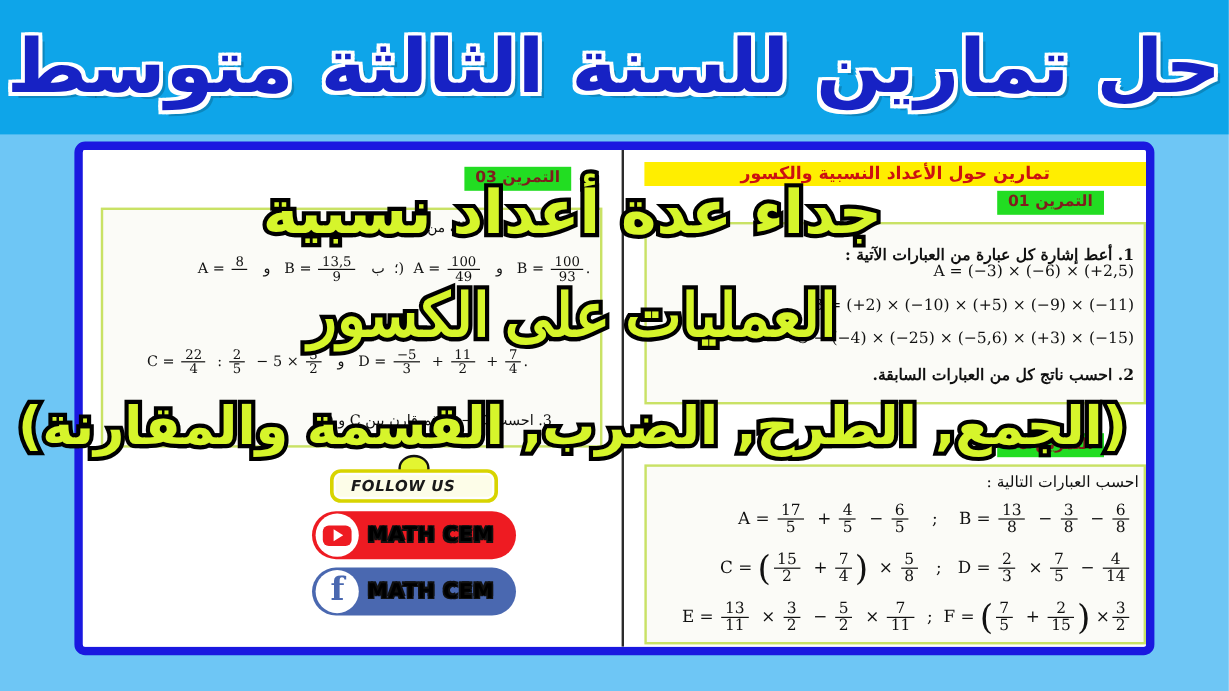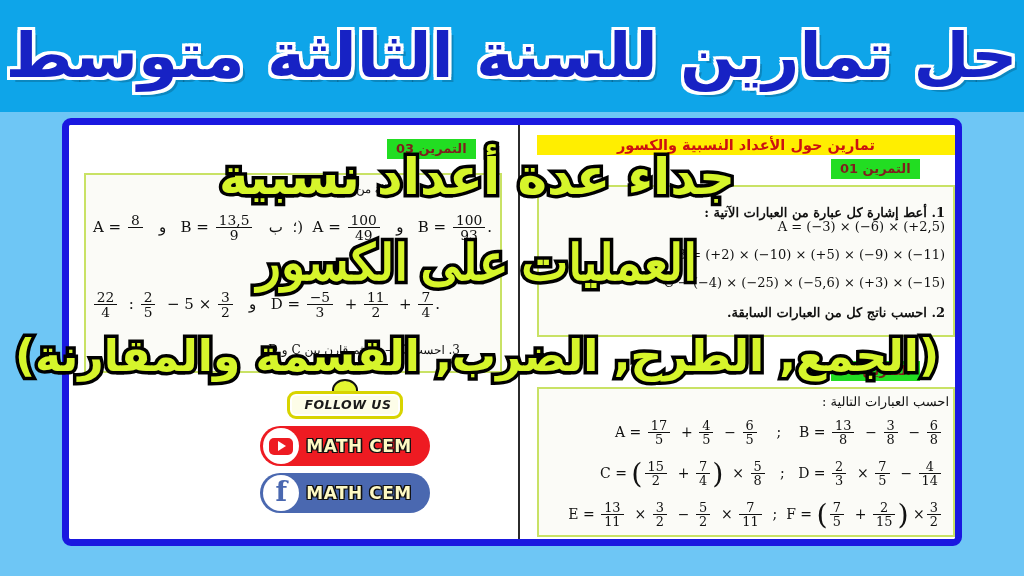--- a/index.html
+++ b/index.html
@@ -71,21 +71,21 @@
     font-size:13px;
     padding:2px 9px 3px 9px;
     direction:rtl;
     white-space:nowrap;
     z-index:4;
   }
   #left-scan{ left:15px; top:48px; width:418px; height:200px; }
   #left-scan .lbl{
     position:absolute; font-size:11.5px; white-space:nowrap;
   }
-  .mrow{ position:absolute; white-space:nowrap; font-size:15px; }
+  .mrow{ position:absolute; white-space:nowrap; font-size:12px; }
 
   
   .yellow-title{
     position:absolute;
     left:468px; top:10px; width:418px;
     text-align:center;
     background:#ffee00;
     color:#cc1111;
     direction:rtl;
     font-family:"DejaVu Sans","Liberation Sans",sans-serif;
@@ -135,21 +135,21 @@
   
   .social{
     position:absolute; left:166px; top:266px; width:220px;
     z-index:30; display:flex; flex-direction:column; align-items:center; gap:7px;
   }
   .follow-badge{
     position:relative;
     border:3px solid #d8d400;
     border-radius:9px;
     background:#fdfde8;
-    padding:3px 8px 4px 14px;
+    padding:3px 32px 4px 14px;
     font-family:"DejaVu Sans","Liberation Sans",sans-serif;
     font-weight:bold; font-size:12.5px; font-style:italic;
     color:#1a1a1a;
     letter-spacing:0.5px;
     box-shadow:0 0 0 2px #fff inset;
   }
   .follow-blob{
     position:absolute; left:50%; top:-15px; transform:translateX(-50%);
     width:26px; height:22px; background:#e3f531; border-radius:50% 50% 46% 46%;
     border:2px solid #111;
@@ -183,21 +183,21 @@
     border-bottom:5px solid transparent;
     margin-left:2px;
   }
   .fb-glyph{
     font-family:"DejaVu Serif","Liberation Serif",serif;
     font-weight:bold; font-size:27px; color:#4a68b0; line-height:1;
     margin-top:-3px;
   }
   .pill-label{
     font-family:"DejaVu Sans","Liberation Sans",sans-serif;
-    font-weight:bold; font-size:17px; color:#fef9c3;
+    font-weight:bold; font-size:17px; color:#000000;
     letter-spacing:0.5px;
     text-shadow:-1.3px -1.3px 0 #111,1.3px -1.3px 0 #111,-1.3px 1.3px 0 #111,1.3px 1.3px 0 #111;
     white-space:nowrap;
   }
 </style>
 </head>
 <body>
 
 <div class="header-bar">
   <div class="header-title">حل تمارين للسنة الثالثة متوسط</div>

